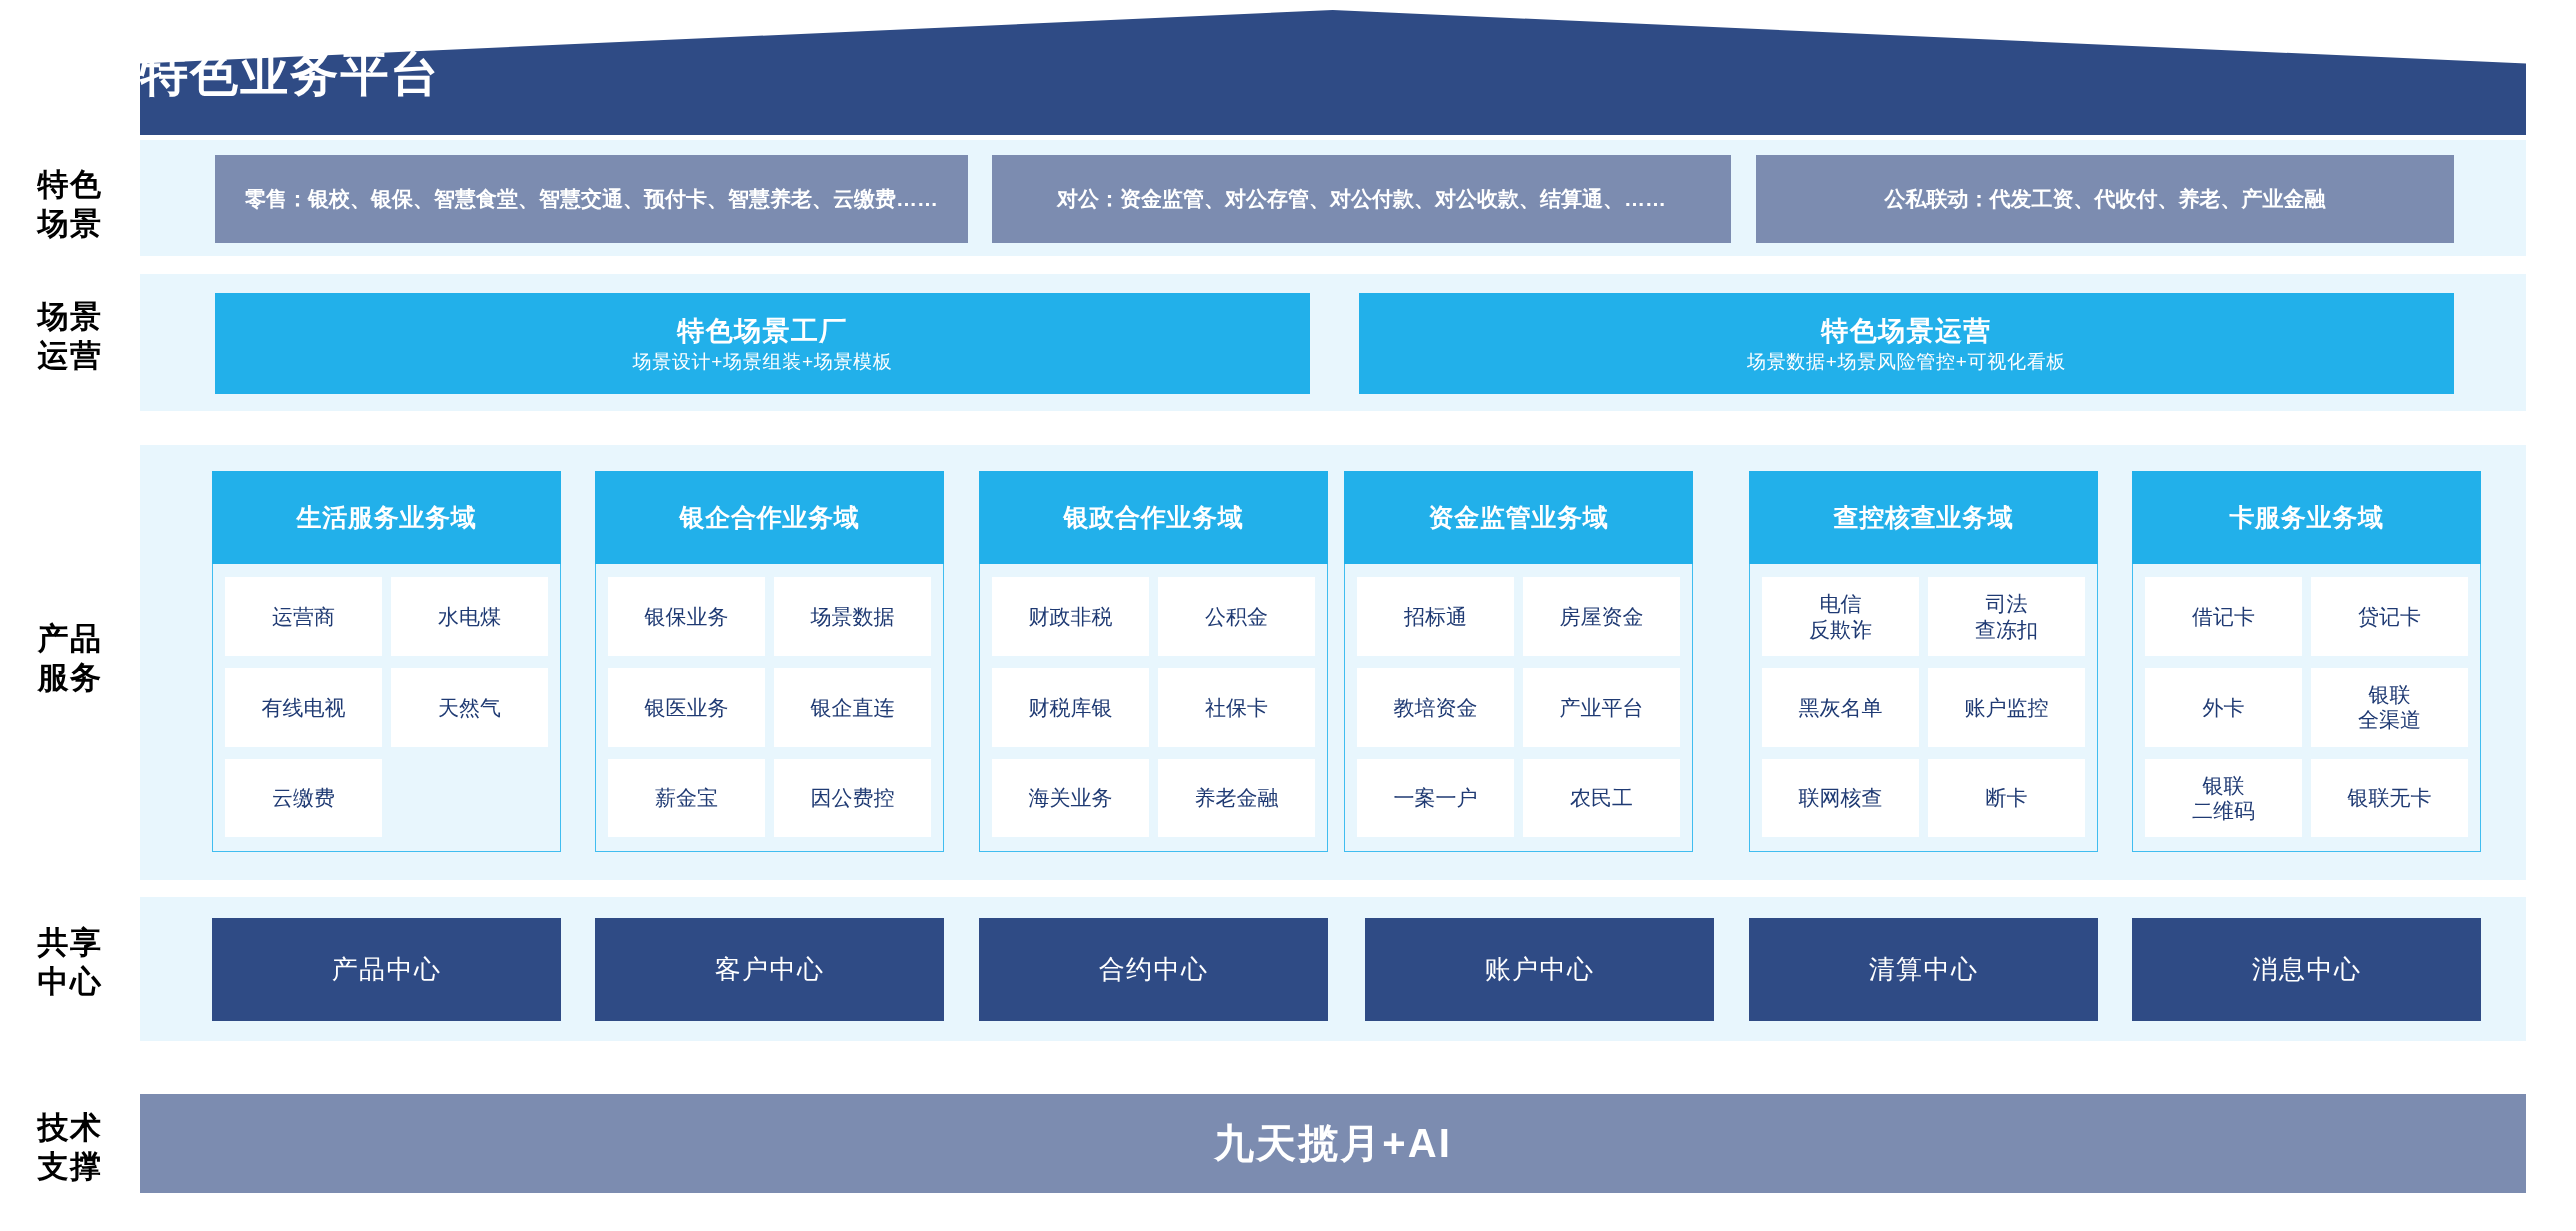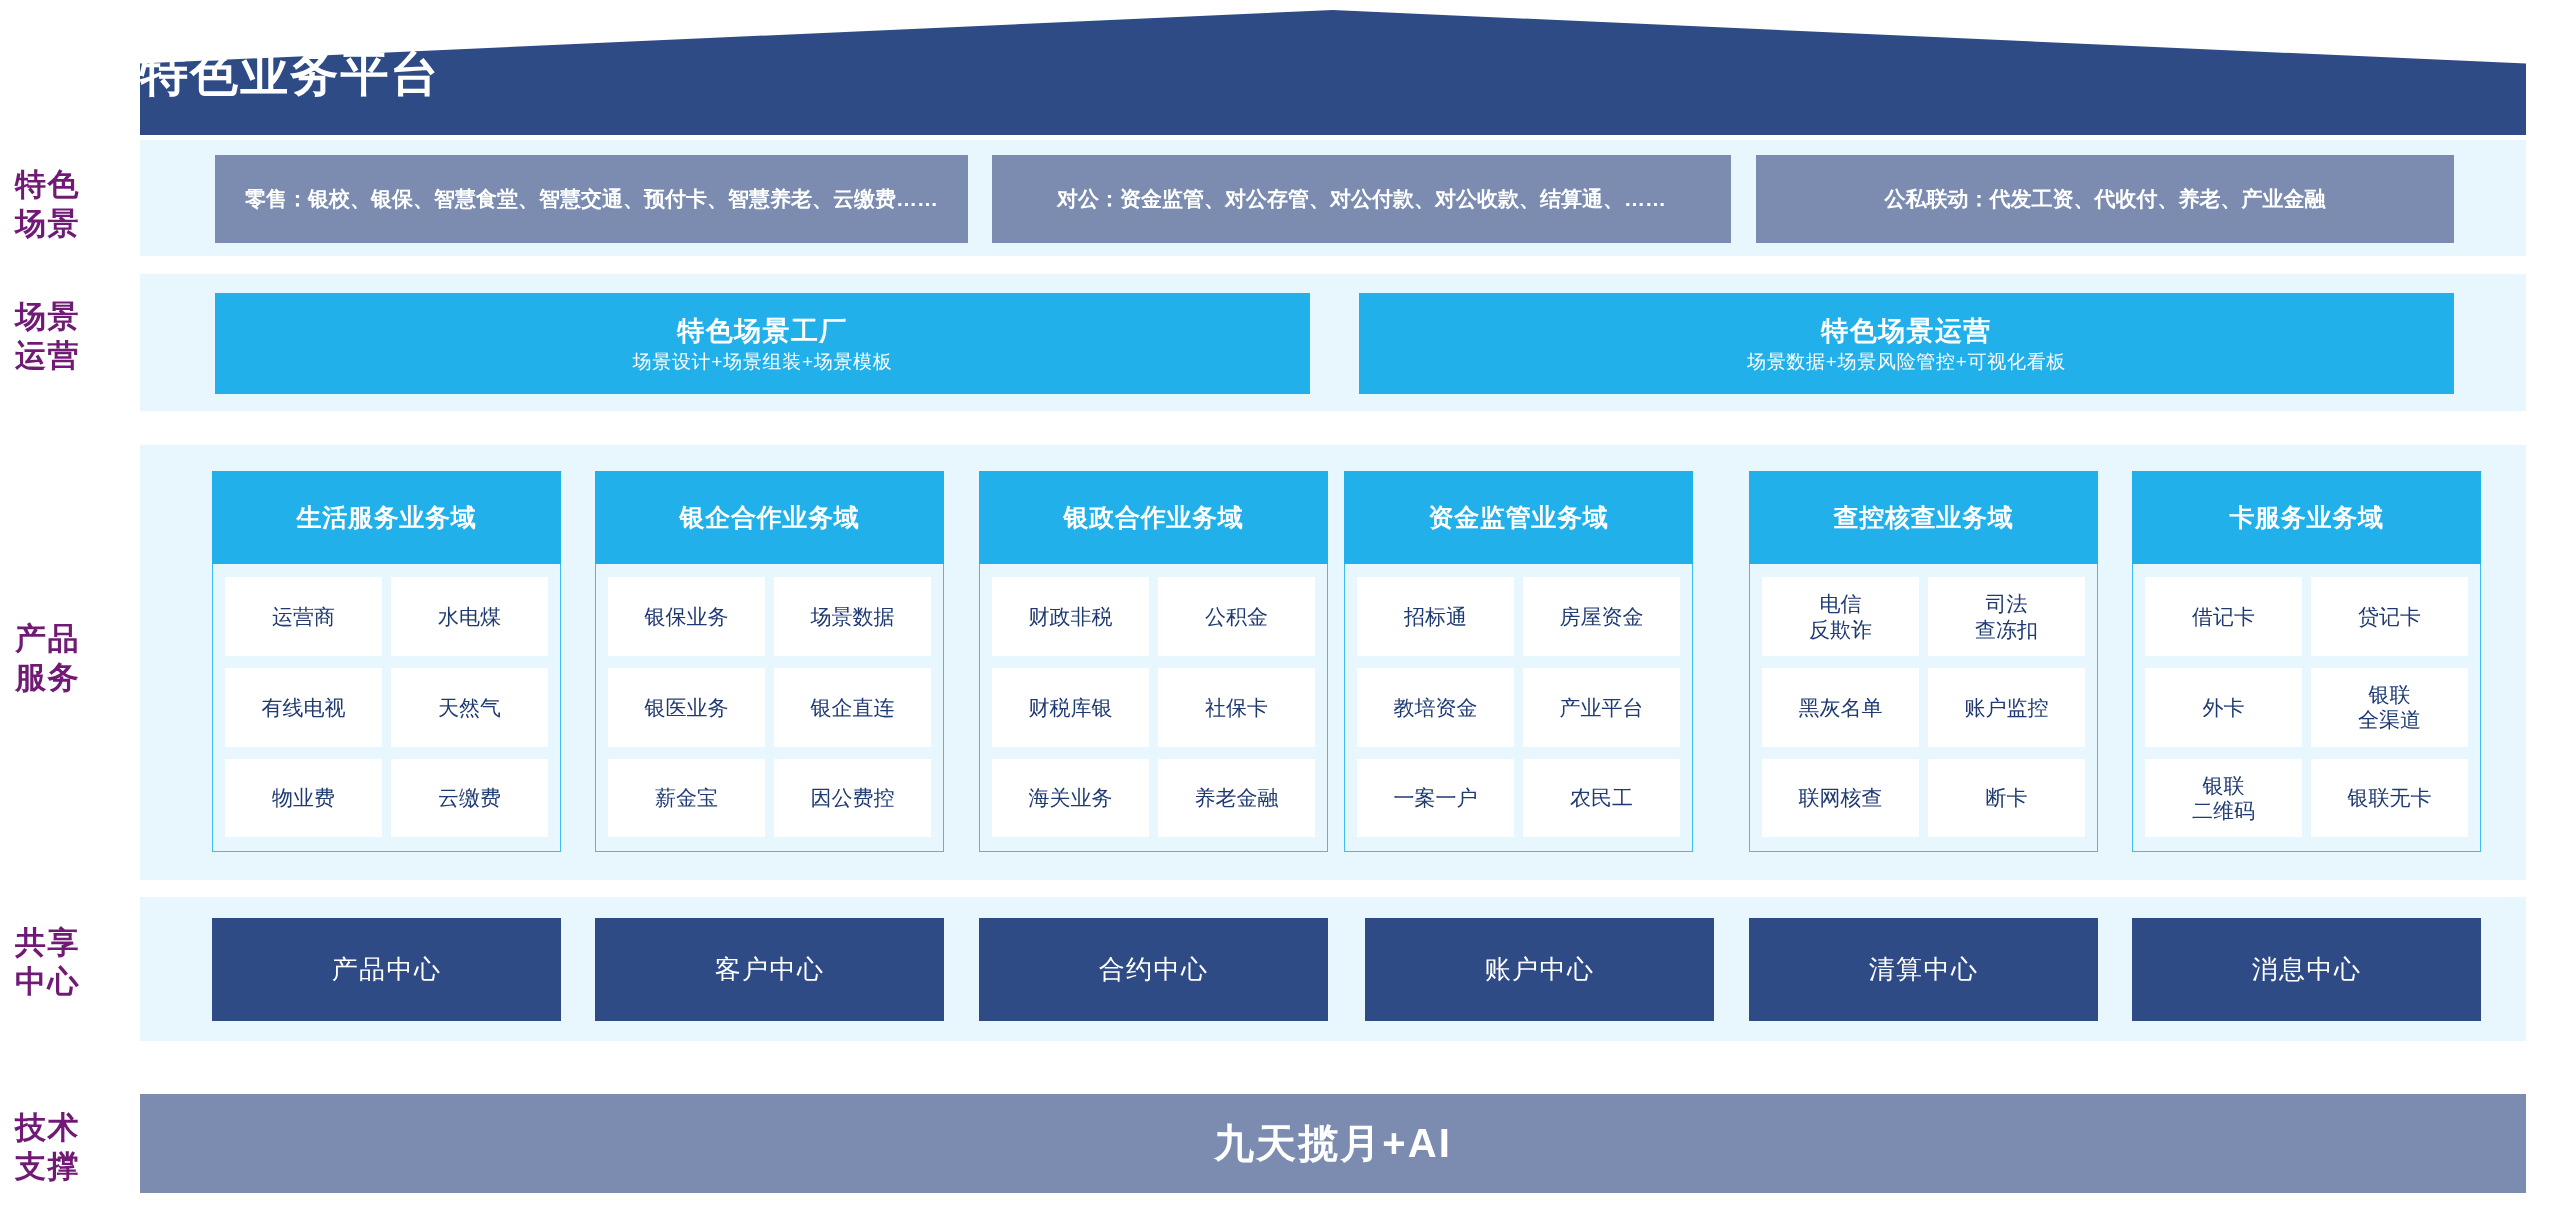--- a/index.html
+++ b/index.html
@@ -36,21 +36,22 @@
     font-weight: bold;
     letter-spacing: 2.1px;
     line-height: 1.1;
   }
 
   
   .rail-label {
     position: absolute;
     left: 15px;
     width: 110px;
-    color: #701a75;
+    text-align: center;
+    color: #000000;
     font-size: 31px;
     font-weight: bold;
     line-height: 1.25;
     letter-spacing: 1.4px;
   }
 
   
   .band {
     position: absolute;
     background: #e8f6fd;
@@ -207,21 +208,20 @@
 
   <div class="band" id="band-prod">
 
     <div class="domain-card" style="left:72px;">
       <div class="domain-head">生活服务业务域</div>
       <div class="domain-grid">
         <div class="domain-cell" style="white-space: pre-line;">运营商</div>
         <div class="domain-cell" style="white-space: pre-line;">水电煤</div>
         <div class="domain-cell" style="white-space: pre-line;">有线电视</div>
         <div class="domain-cell" style="white-space: pre-line;">天然气</div>
-        <div class="domain-cell" style="white-space: pre-line;">物业费</div>
         <div class="domain-cell" style="white-space: pre-line;">云缴费</div>
       </div>
     </div>
 
     <div class="domain-card" style="left:455px;">
       <div class="domain-head">银企合作业务域</div>
       <div class="domain-grid">
         <div class="domain-cell" style="white-space: pre-line;">银保业务</div>
         <div class="domain-cell" style="white-space: pre-line;">场景数据</div>
         <div class="domain-cell" style="white-space: pre-line;">银医业务</div>

